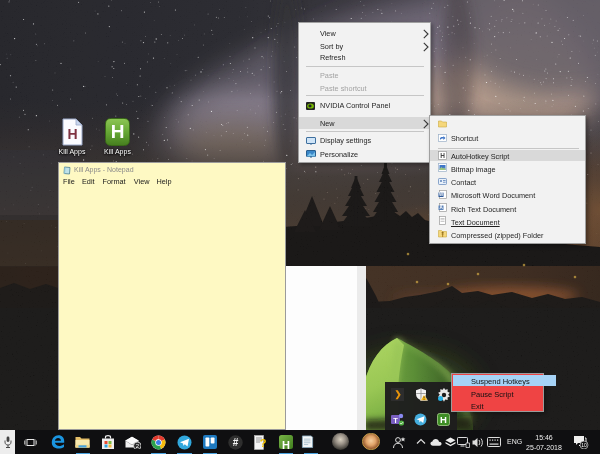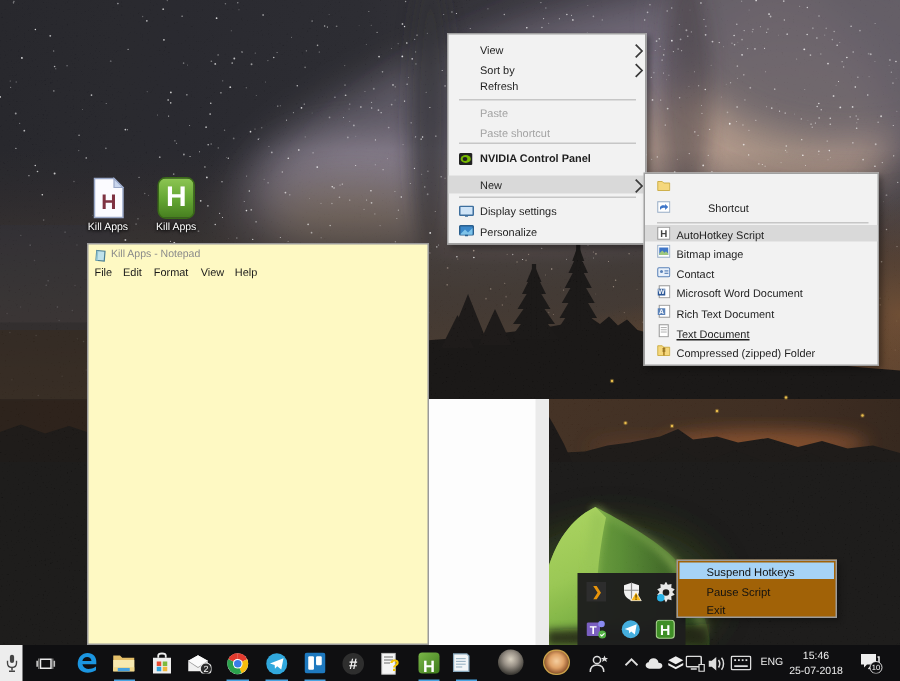--- a/index.html
+++ b/index.html
@@ -1076,21 +1076,21 @@
   <div class="mi" style="left:21px;top:29px;">Refresh</div>
   <div class="sep" style="left:7px;top:42.8px;width:118px;"></div>
   <div class="mi" style="left:21px;top:47px;color:#a3a3a3;">Paste</div>
   <div class="mi" style="left:21px;top:60px;color:#a3a3a3;">Paste shortcut</div>
   <div class="sep" style="left:7px;top:71.8px;width:118px;"></div>
   <svg class="abs" style="left:6.5px;top:78.5px" width="9" height="8" viewBox="0 0 9 8">
       <rect width="9" height="8" rx="1" fill="#222"></rect>
       <ellipse cx="4.5" cy="4" rx="3.4" ry="2.6" fill="#76b900"></ellipse>
       <ellipse cx="4" cy="4" rx="1.6" ry="1.4" fill="#222"></ellipse>
     </svg>
-  <div class="mi" style="left:21px;top:77px;font-weight:bold;">NVIDIA Control Panel</div>
+  <div class="mi" style="left:21px;top:77px;">NVIDIA Control Panel</div>
   <div class="abs" style="left:0px;top:94.3px;width:131px;height:12px;background:#d9d9d9;"></div>
   <div class="mi" style="left:21px;top:94.8px;">New</div>
     <svg style="position:absolute;left:124px;top:96.3px" width="6" height="10" viewBox="0 0 6 10">
       <path d="M0.8,0.8 L5,5 L0.8,9.2" stroke="#3a3a3a" stroke-width="1.15" fill="none"></path>
     </svg>
   <div class="sep" style="left:7px;top:108.3px;width:118px;"></div>
   <svg class="abs" style="left:6.5px;top:113.5px" width="10" height="8" viewBox="0 0 10 8">
       <rect x="0.5" y="0.5" width="9" height="6" rx="0.5" fill="#cfe4f7" stroke="#3e6f9e"></rect>
       <rect x="4" y="6.5" width="2" height="1" fill="#3e6f9e"></rect>
     </svg>
@@ -1105,21 +1105,21 @@
 
 <div class="menu" style="left:429px;top:115px;width:157px;height:128.5px;">
   <svg class="abs" style="left:8px;top:3.5px" width="9" height="8" viewBox="0 0 9 8">
       <path d="M0.5,1 L3.5,1 L4.5,2 L8.5,2 L8.5,7 L0.5,7 Z" fill="#f5d77c" stroke="#c9a93f" stroke-width="0.6"></path>
     </svg>
   <div class="mi" style="left:30px;top:3px;margin-top:32px;">Folder</div>
   <svg class="abs" style="left:8px;top:17.5px" width="9" height="8" viewBox="0 0 9 8">
       <rect x="0.5" y="0.5" width="8" height="7" fill="#fff" stroke="#9bb0c8" stroke-width="0.7"></rect>
       <path d="M2,6 L2,4.2 C2.6,2.8 4.4,2.6 5.4,3.2 L5.4,2 L7.5,4 L5.4,6 L5.4,4.6 C4.2,4.2 3,4.6 2,6 Z" fill="#3f76c8"></path>
     </svg>
-  <div class="mi" style="left:21px;top:17px;margin-left:21px;">Shortcut</div>
+  <div class="mi" style="left:21px;top:17px;">Shortcut</div>
   <div class="sep" style="left:8px;top:31.8px;width:141px;"></div>
   <div class="abs" style="left:0px;top:34px;width:155px;height:11px;background:#d9d9d9;"></div>
   <svg class="abs" style="left:8px;top:35px" width="9" height="9" viewBox="0 0 9 9">
       <rect x="0.5" y="0.5" width="8" height="8" fill="#fff" stroke="#9b9b9b" stroke-width="0.7"></rect>
       <text x="4.5" y="7" font-size="6.5" font-weight="bold" fill="#444" text-anchor="middle" font-family="Liberation Sans">H</text>
     </svg>
   <div class="mi" style="left:21px;top:34.5px;text-align:center;">AutoHotkey Script</div>
   <svg class="abs" style="left:8px;top:47px" width="9" height="9" viewBox="0 0 9 9">
       <rect x="0.5" y="0.5" width="8" height="8" fill="#fff" stroke="#9bb0c8" stroke-width="0.7"></rect>
       <rect x="1.5" y="2" width="6" height="5" fill="#3f76c8"></rect>
@@ -1189,21 +1189,21 @@
   <svg class="abs" style="left:29px;top:31.5px" width="13" height="13" viewBox="0 0 13 13">
       <circle cx="6.5" cy="6.5" r="6" fill="#45aede"></circle>
       <path d="M2.5,6.3 L10.5,3.2 L9.2,10 L6.8,8 L5.5,9.4 L5.3,7.3 Z" fill="#fff"></path>
     </svg>
   <svg class="abs" style="left:52px;top:31.5px" width="13" height="13" viewBox="0 0 13 13">
       <rect x="0.5" y="0.5" width="12" height="12" rx="2" fill="#3f8f26" stroke="#a8d08e" stroke-width="0.8"></rect>
       <text x="6.5" y="10" font-size="9.5" font-weight="bold" fill="#fff" text-anchor="middle" font-family="Liberation Sans">H</text>
     </svg>
 </div>
 
-<div class="abs" style="left:451px;top:373px;width:107px;height:39px;background:#a16207;border:1px solid #9b9b9b;box-sizing:border-box;box-shadow:2px 2px 4px rgba(0,0,0,0.3);">
+<div class="abs" style="left:451px;top:373px;width:93px;height:39px;background:#ef4444;border:1px solid #9b9b9b;box-sizing:border-box;box-shadow:2px 2px 4px rgba(0,0,0,0.3);">
   <div class="abs" style="left:1px;top:1px;width:103px;height:11px;background:#a6d3f6;"></div>
   <div class="abs" style="left:19px;top:2.5px;font-size:7.5px;color:#111;">Suspend Hotkeys</div>
   <div class="abs" style="left:19px;top:15.5px;font-size:7.5px;color:#111;">Pause Script</div>
   <div class="abs" style="left:19px;top:28px;font-size:7.5px;color:#111;">Exit</div>
 </div>
 
 <div class="abs" style="left:0;top:429.5px;width:600px;height:24.5px;background:#0f0f11;">
   <div class="abs" style="left:0;top:0;width:15px;height:24.5px;background:#ededed;">
     <svg class="abs" style="left:3.5px;top:6px" width="8" height="12" viewBox="0 0 8 12">
         <rect x="2.6" y="0.5" width="2.8" height="5.5" rx="1.4" fill="#444"></rect>

